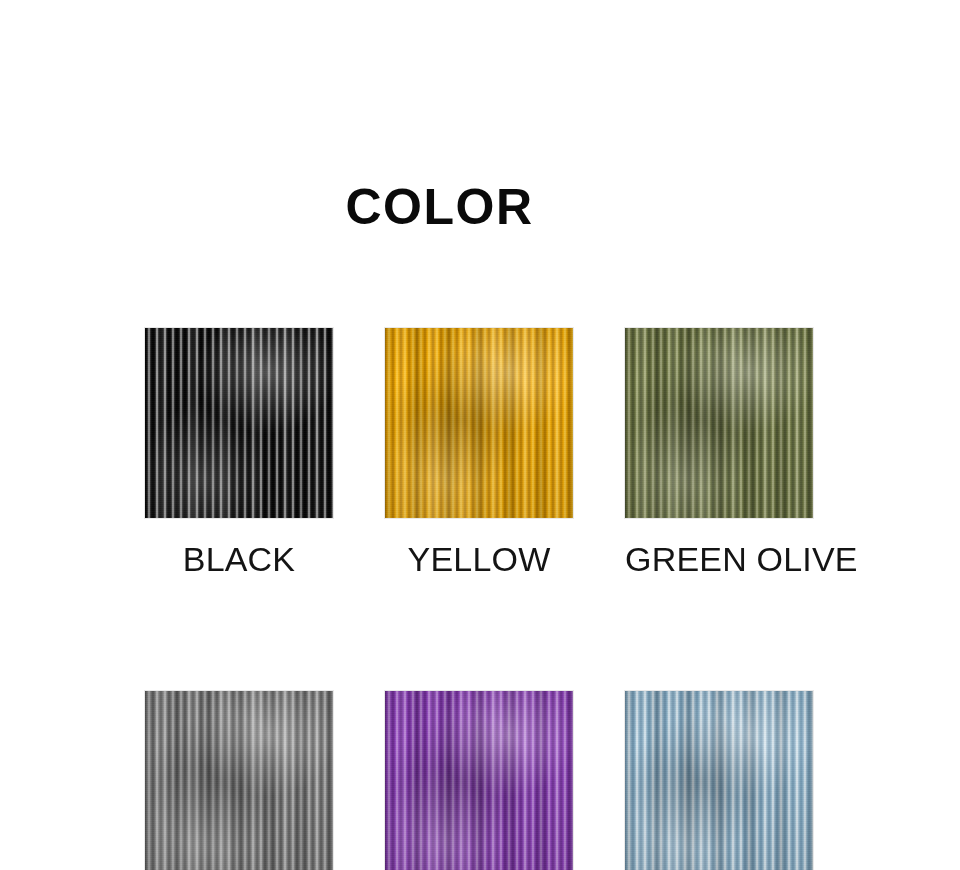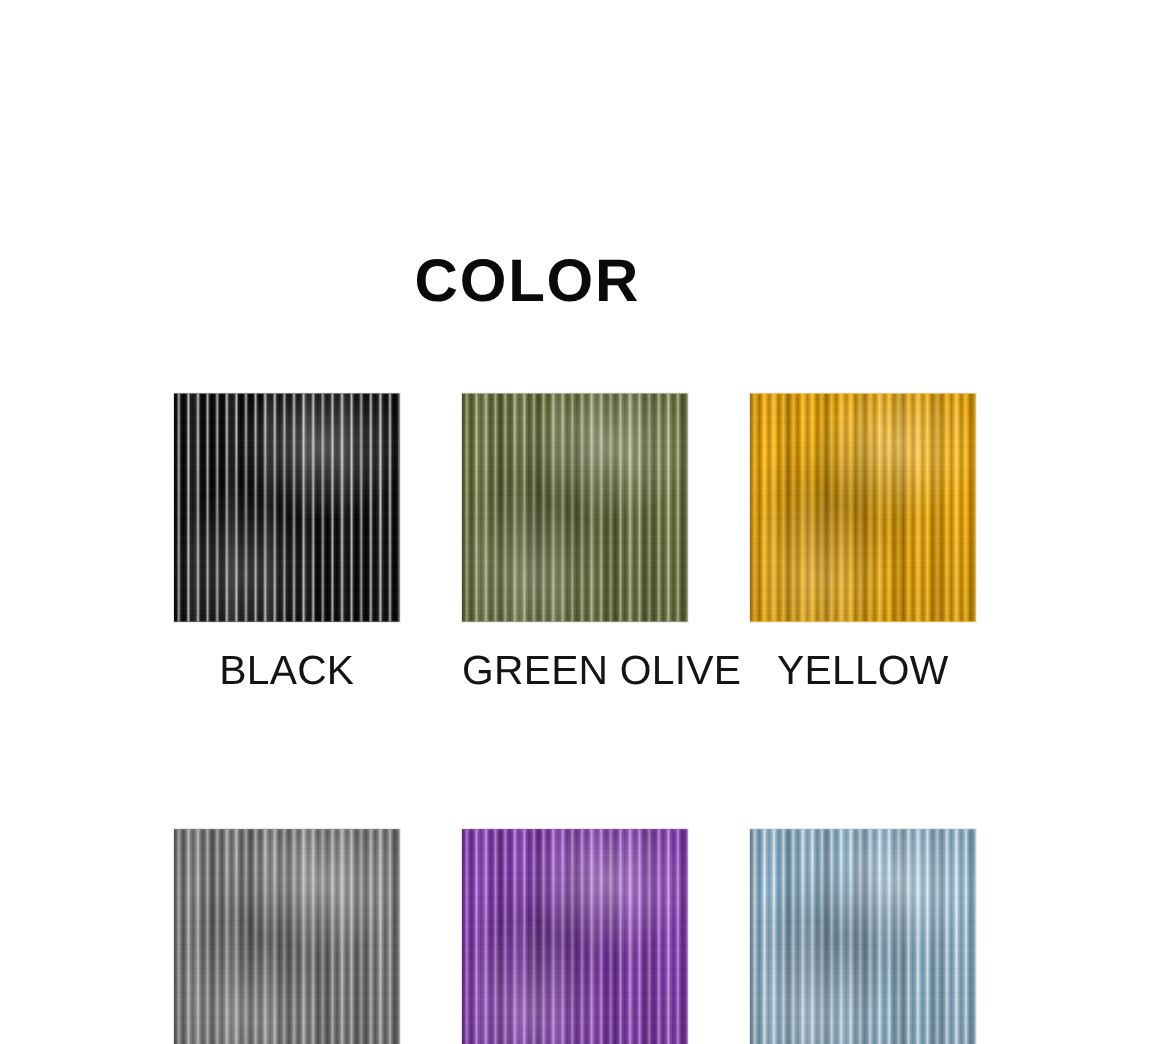--- a/index.html
+++ b/index.html
@@ -17,21 +17,21 @@
 
   .page {
     width: 960px;
     height: 870px;
     position: relative;
   }
 
   
   .title {
     position: absolute;
-    top: 204px;
+    top: 177px;
     left: 0;
     width: 879px;
     text-align: center;
     font-size: 50px;
     font-weight: 700;
     letter-spacing: 1.5px;
     color: #0a0a0a;
     line-height: 60px;
     font-family: "Liberation Sans", sans-serif;
   }
@@ -117,39 +117,39 @@
         <div class="ribs" style="background-image: repeating-linear-gradient(90deg, rgb(0, 0, 0) 0px, rgb(20, 20, 20) 2.2px, rgb(201, 201, 201) 4px, rgb(20, 20, 20) 5.8px, rgb(0, 0, 0) 8px);"></div>
         <div class="ribs fine" style="background-image: repeating-linear-gradient(90deg, rgba(0, 0, 0, 0.3) 0px, rgba(0, 0, 0, 0) 11px, rgba(255, 255, 255, 0.18) 17px, rgba(0, 0, 0, 0) 23px, rgba(0, 0, 0, 0.26) 31px);"></div>
         <div class="sheen" style="background-image: radial-gradient(45% 38% at 62% 28%, rgba(255, 255, 255, 0.55), rgba(255, 255, 255, 0) 70%), radial-gradient(38% 45% at 34% 74%, rgba(255, 255, 255, 0.38), rgba(255, 255, 255, 0) 72%);"></div>
         <div class="shade" style="background-image: radial-gradient(55% 50% at 40% 48%, rgba(0, 0, 0, 0.45), rgba(0, 0, 0, 0) 72%), linear-gradient(rgba(0, 0, 0, 0.1), rgba(0, 0, 0, 0) 28%, rgba(0, 0, 0, 0.18));"></div>
         <div class="grain"></div>
       </div>
       <div class="caption">BLACK</div>
     </div>
 
     <div class="cell">
+      <div class="swatch" style="background-color: rgb(242, 169, 0);">
+        <div class="ribs" style="background-image: repeating-linear-gradient(90deg, rgb(184, 124, 0) 0px, rgb(242, 169, 0) 2.2px, rgb(255, 210, 77) 4px, rgb(242, 169, 0) 5.8px, rgb(184, 124, 0) 8px);"></div>
+        <div class="ribs fine" style="background-image: repeating-linear-gradient(90deg, rgba(0, 0, 0, 0.3) 0px, rgba(0, 0, 0, 0) 11px, rgba(255, 255, 255, 0.18) 17px, rgba(0, 0, 0, 0) 23px, rgba(0, 0, 0, 0.26) 31px);"></div>
+        <div class="sheen" style="background-image: radial-gradient(45% 38% at 62% 28%, rgba(255, 255, 255, 0.55), rgba(255, 255, 255, 0) 70%), radial-gradient(38% 45% at 34% 74%, rgba(255, 255, 255, 0.38), rgba(255, 255, 255, 0) 72%);"></div>
+        <div class="shade" style="background-image: radial-gradient(55% 50% at 40% 48%, rgba(0, 0, 0, 0.45), rgba(0, 0, 0, 0) 72%), linear-gradient(rgba(0, 0, 0, 0.1), rgba(0, 0, 0, 0) 28%, rgba(0, 0, 0, 0.18));"></div>
+        <div class="grain"></div>
+      </div>
+      <div class="caption">YELLOW</div>
+    </div>
+
+    <div class="cell">
       <div class="swatch" style="background-color: rgb(110, 119, 66);">
         <div class="ribs" style="background-image: repeating-linear-gradient(90deg, rgb(76, 84, 48) 0px, rgb(110, 119, 66) 2.2px, rgb(191, 196, 151) 4px, rgb(110, 119, 66) 5.8px, rgb(76, 84, 48) 8px);"></div>
         <div class="ribs fine" style="background-image: repeating-linear-gradient(90deg, rgba(0, 0, 0, 0.3) 0px, rgba(0, 0, 0, 0) 11px, rgba(255, 255, 255, 0.18) 17px, rgba(0, 0, 0, 0) 23px, rgba(0, 0, 0, 0.26) 31px);"></div>
         <div class="sheen" style="background-image: radial-gradient(45% 38% at 62% 28%, rgba(255, 255, 255, 0.55), rgba(255, 255, 255, 0) 70%), radial-gradient(38% 45% at 34% 74%, rgba(255, 255, 255, 0.38), rgba(255, 255, 255, 0) 72%);"></div>
         <div class="shade" style="background-image: radial-gradient(55% 50% at 40% 48%, rgba(0, 0, 0, 0.45), rgba(0, 0, 0, 0) 72%), linear-gradient(rgba(0, 0, 0, 0.1), rgba(0, 0, 0, 0) 28%, rgba(0, 0, 0, 0.18));"></div>
         <div class="grain"></div>
       </div>
       <div class="caption">GREEN OLIVE</div>
-    </div>
-
-    <div class="cell">
-      <div class="swatch" style="background-color: rgb(242, 169, 0);">
-        <div class="ribs" style="background-image: repeating-linear-gradient(90deg, rgb(184, 124, 0) 0px, rgb(242, 169, 0) 2.2px, rgb(255, 210, 77) 4px, rgb(242, 169, 0) 5.8px, rgb(184, 124, 0) 8px);"></div>
-        <div class="ribs fine" style="background-image: repeating-linear-gradient(90deg, rgba(0, 0, 0, 0.3) 0px, rgba(0, 0, 0, 0) 11px, rgba(255, 255, 255, 0.18) 17px, rgba(0, 0, 0, 0) 23px, rgba(0, 0, 0, 0.26) 31px);"></div>
-        <div class="sheen" style="background-image: radial-gradient(45% 38% at 62% 28%, rgba(255, 255, 255, 0.55), rgba(255, 255, 255, 0) 70%), radial-gradient(38% 45% at 34% 74%, rgba(255, 255, 255, 0.38), rgba(255, 255, 255, 0) 72%);"></div>
-        <div class="shade" style="background-image: radial-gradient(55% 50% at 40% 48%, rgba(0, 0, 0, 0.45), rgba(0, 0, 0, 0) 72%), linear-gradient(rgba(0, 0, 0, 0.1), rgba(0, 0, 0, 0) 28%, rgba(0, 0, 0, 0.18));"></div>
-        <div class="grain"></div>
-      </div>
-      <div class="caption">YELLOW</div>
     </div>
 
     <div class="cell row2">
       <div class="swatch" style="background-color: rgb(128, 128, 128);">
         <div class="ribs" style="background-image: repeating-linear-gradient(90deg, rgb(86, 86, 86) 0px, rgb(128, 128, 128) 2.2px, rgb(197, 197, 197) 4px, rgb(128, 128, 128) 5.8px, rgb(86, 86, 86) 8px);"></div>
         <div class="ribs fine" style="background-image: repeating-linear-gradient(90deg, rgba(0, 0, 0, 0.3) 0px, rgba(0, 0, 0, 0) 11px, rgba(255, 255, 255, 0.18) 17px, rgba(0, 0, 0, 0) 23px, rgba(0, 0, 0, 0.26) 31px);"></div>
         <div class="sheen" style="background-image: radial-gradient(45% 38% at 62% 28%, rgba(255, 255, 255, 0.55), rgba(255, 255, 255, 0) 70%), radial-gradient(38% 45% at 34% 74%, rgba(255, 255, 255, 0.38), rgba(255, 255, 255, 0) 72%);"></div>
         <div class="shade" style="background-image: radial-gradient(55% 50% at 40% 48%, rgba(0, 0, 0, 0.45), rgba(0, 0, 0, 0) 72%), linear-gradient(rgba(0, 0, 0, 0.1), rgba(0, 0, 0, 0) 28%, rgba(0, 0, 0, 0.18));"></div>
         <div class="grain"></div>
       </div>

